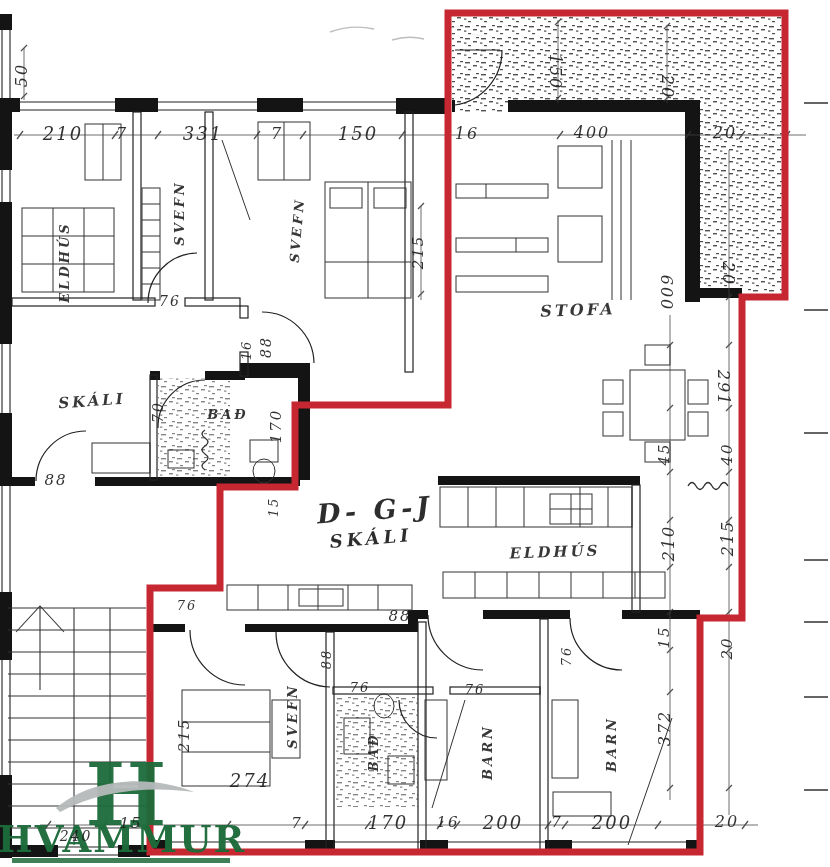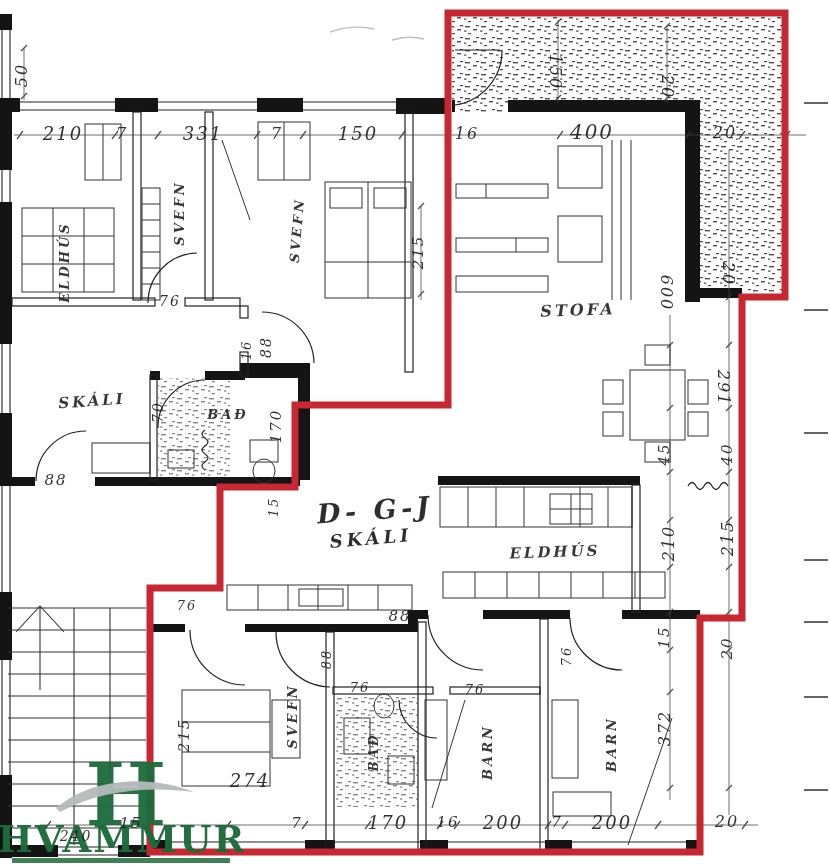--- a/index.html
+++ b/index.html
@@ -261,21 +261,21 @@
       <div class="lbl room" style="left: 487px; top: 752px; font-size: 13px; transform: translate(-50%, -50%) rotate(-90deg);">BARN</div>
       <div class="lbl room" style="left: 611px; top: 744px; font-size: 13px; transform: translate(-50%, -50%) rotate(-90deg);">BARN</div>
       <div class="lbl unit" style="left: 375px; top: 510px; font-size: 27px; transform: translate(-50%, -50%) rotate(-4deg);">D- G-J</div>
       <div class="lbl unit" style="left: 371px; top: 538px; font-size: 18px; transform: translate(-50%, -50%) rotate(-5deg);">SKÁLI</div>
       <div class="lbl dim" style="left: 63px; top: 133px; font-size: 18px; transform: translate(-50%, -50%) rotate(0deg);">210</div>
       <div class="lbl dim" style="left: 122px; top: 133px; font-size: 16px; transform: translate(-50%, -50%) rotate(0deg);">7</div>
       <div class="lbl dim" style="left: 203px; top: 133px; font-size: 18px; transform: translate(-50%, -50%) rotate(0deg);">331</div>
       <div class="lbl dim" style="left: 277px; top: 133px; font-size: 16px; transform: translate(-50%, -50%) rotate(0deg);">7</div>
       <div class="lbl dim" style="left: 358px; top: 133px; font-size: 18px; transform: translate(-50%, -50%) rotate(0deg);">150</div>
       <div class="lbl dim" style="left: 467px; top: 133px; font-size: 16px; transform: translate(-50%, -50%) rotate(0deg);">16</div>
-      <div class="lbl dim" style="left: 592px; top: 132px; font-size: 20px; transform: translate(-50%, -50%) rotate(0deg);">400</div>
+      <div class="lbl dim" style="left: 592px; top: 132px; font-size: 16px; transform: translate(-50%, -50%) rotate(0deg);">400</div>
       <div class="lbl dim" style="left: 725px; top: 132px; font-size: 16px; transform: translate(-50%, -50%) rotate(0deg);">20</div>
       <div class="lbl dim" style="left: 21px; top: 75px; font-size: 16px; transform: translate(-50%, -50%) rotate(-90deg);">50</div>
       <div class="lbl dim" style="left: 555px; top: 72px; font-size: 16px; transform: translate(-50%, -50%) rotate(90deg);">150</div>
       <div class="lbl dim" style="left: 667px; top: 87px; font-size: 16px; transform: translate(-50%, -50%) rotate(90deg);">20</div>
       <div class="lbl dim" style="left: 728px; top: 274px; font-size: 16px; transform: translate(-50%, -50%) rotate(90deg);">20</div>
       <div class="lbl dim" style="left: 666px; top: 293px; font-size: 16px; transform: translate(-50%, -50%) rotate(90deg);">600</div>
       <div class="lbl dim" style="left: 723px; top: 388px; font-size: 16px; transform: translate(-50%, -50%) rotate(90deg);">291</div>
       <div class="lbl dim" style="left: 664px; top: 454px; font-size: 15px; transform: translate(-50%, -50%) rotate(-90deg);">45</div>
       <div class="lbl dim" style="left: 727px; top: 454px; font-size: 15px; transform: translate(-50%, -50%) rotate(-90deg);">40</div>
       <div class="lbl dim" style="left: 668px; top: 543px; font-size: 16px; transform: translate(-50%, -50%) rotate(-90deg);">210</div>

